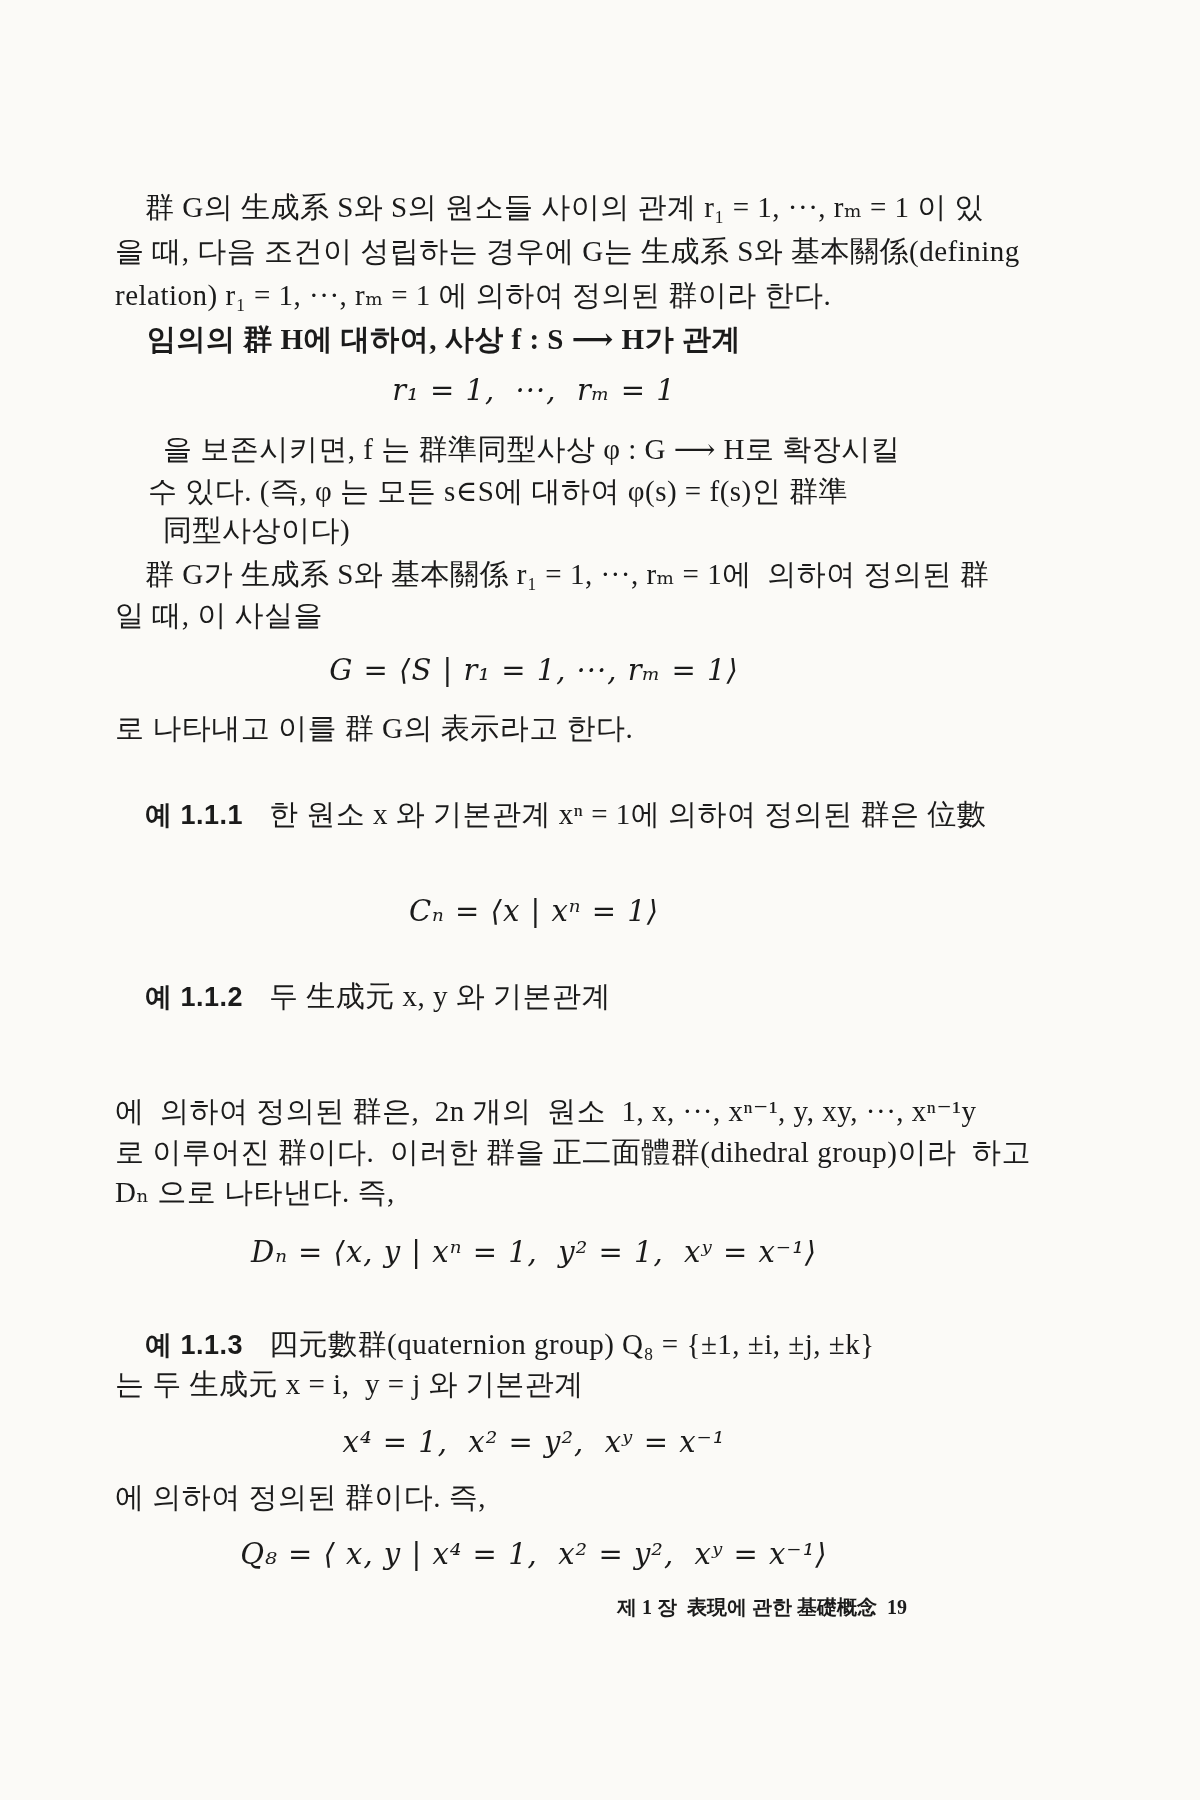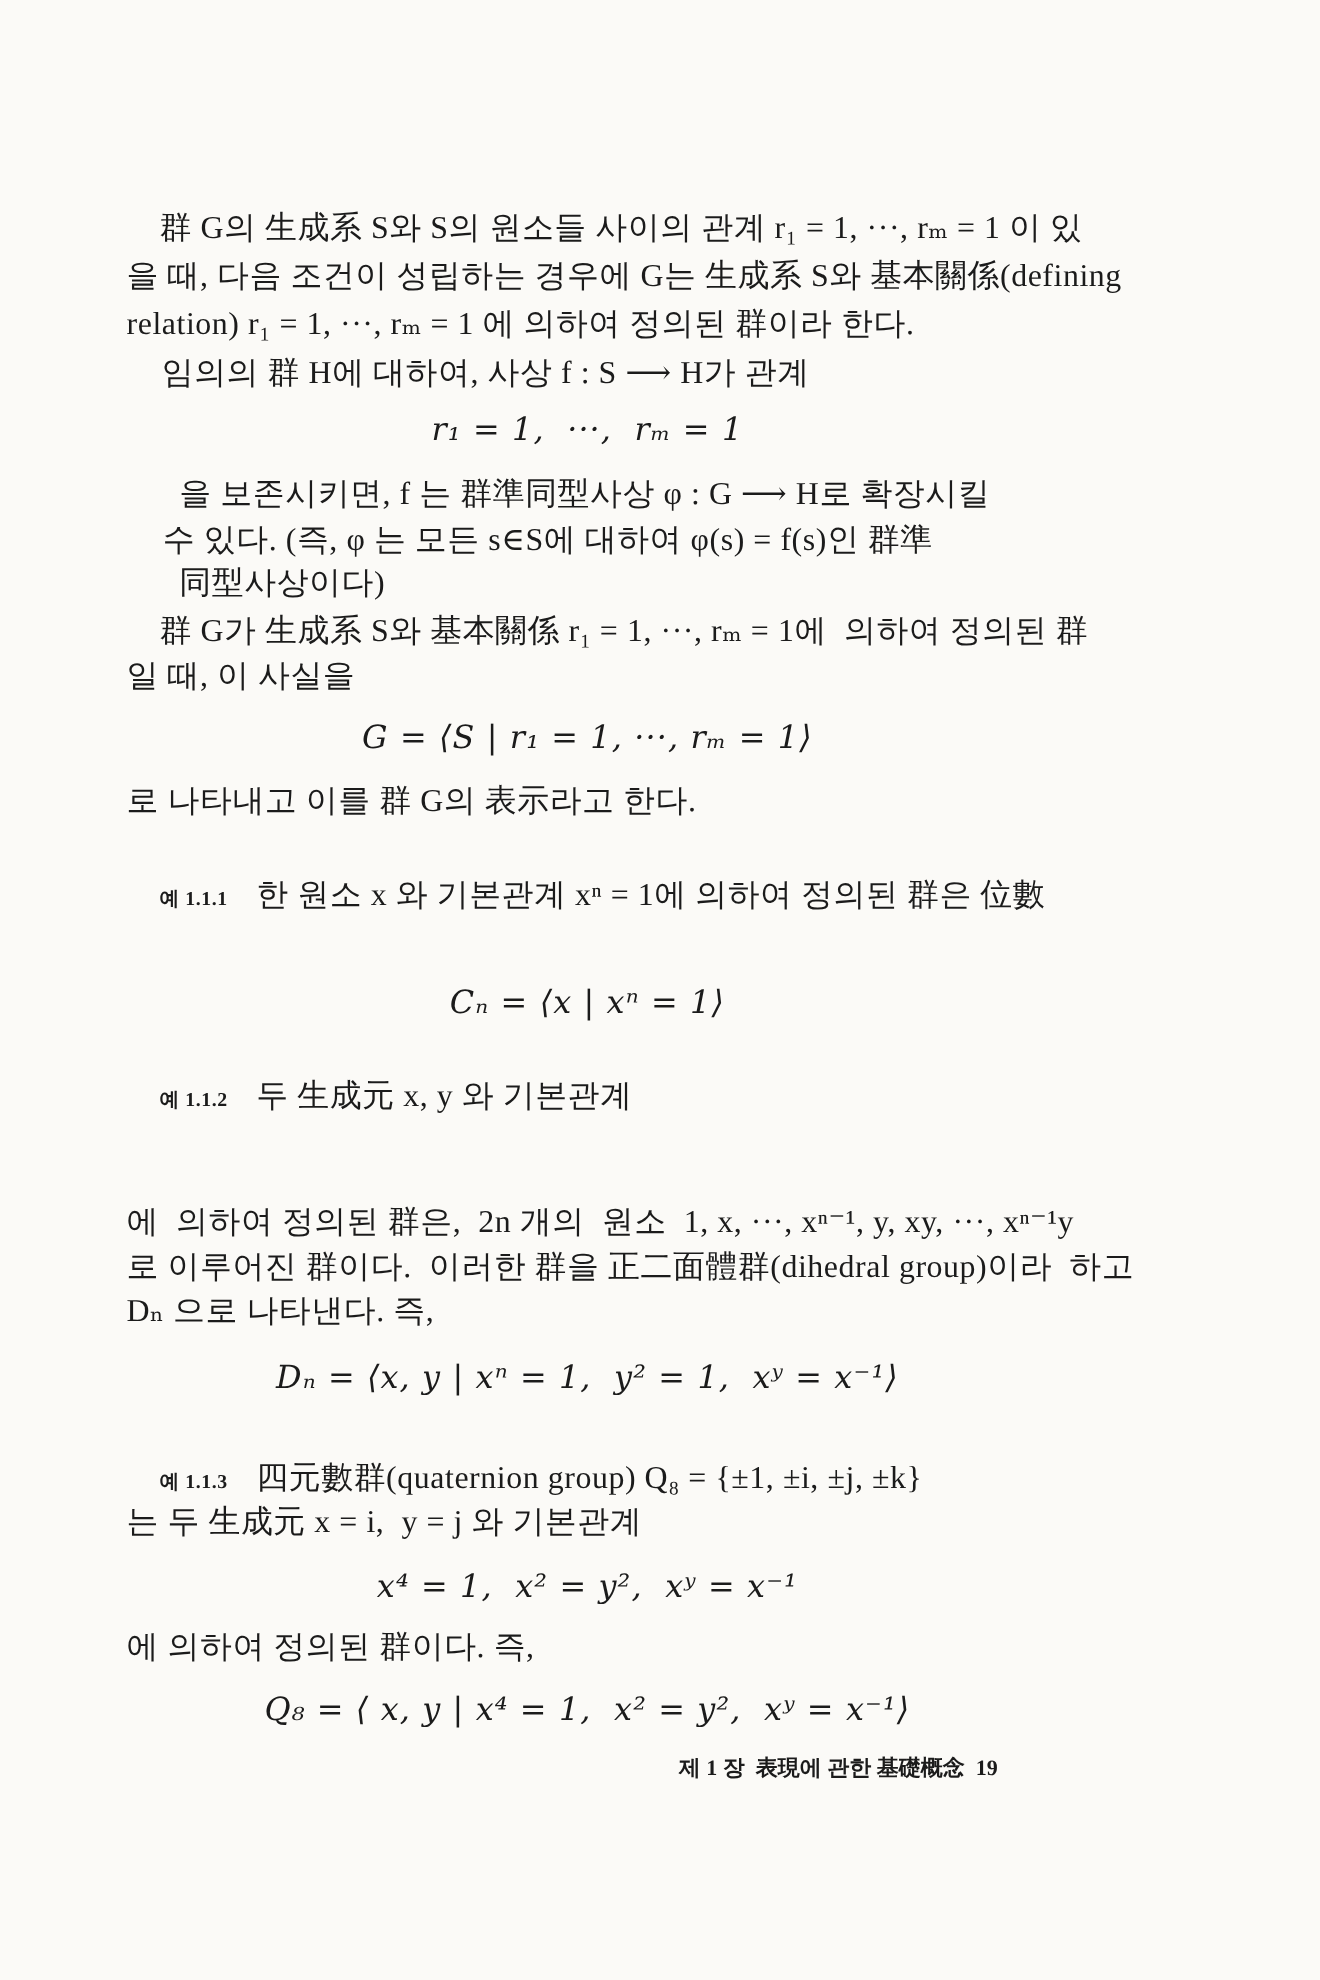--- a/index.html
+++ b/index.html
@@ -30,22 +30,22 @@
     font-family:"DejaVu Serif","DejaVu Sans","Liberation Serif",serif;
     letter-spacing:1px;
   }
   .eq .cond {
     position:absolute;
     right:10px;
     top:0;
   }
   .ex-label {
     font-weight:bold;
-    font-family:Liberation Serif, serif;
-    font-size:18px;
+    font-family:Liberation Sans, sans-serif;
+    font-size:27px;
     margin-right:26px;
   }
   .footer-line {
     position:absolute;
     left:115px;
     width:838px;
     text-align:right;
     padding-right:46px;
     font-size:20px;
     font-weight:bold;
@@ -53,21 +53,21 @@
   }
 </style>
 </head>
 <body>
 
 <div class="page">
 
   <div class="line" style="top:189px; left:145px;">群 G의 生成系 S와 S의 원소들 사이의 관계 r₁ = 1, ···, rₘ = 1 이 있</div>
   <div class="line" style="top:233px; left:115px;">을 때, 다음 조건이 성립하는 경우에 G는 生成系 S와 基本關係(defining</div>
   <div class="line" style="top:277px; left:115px;">relation) r₁ = 1, ···, rₘ = 1 에 의하여 정의된 群이라 한다.</div>
-  <div class="line" style="top:321px; left:147px;">임의의 群 H에 대하여, 사상 f : S ⟶ H가 관계</div>
+  <div class="line" style="top:321px; left:147px;font-weight:bold;">임의의 群 H에 대하여, 사상 f : S ⟶ H가 관계</div>
 
   <div class="line eq" style="top:372px;">r₁ = 1,  ···,  rₘ = 1</div>
 
   <div class="line" style="top:431px; left:163px;">을 보존시키면, f 는 群準同型사상 φ : G ⟶ H로 확장시킬</div>
   <div class="line" style="top:473px; left:148px;">수 있다. (즉, φ 는 모든 s∈S에 대하여 φ(s) = f(s)인 群準</div>
   <div class="line" style="top:512px; left:163px;">同型사상이다)</div>
 
   <div class="line" style="top:556px; left:145px;">群 G가 生成系 S와 基本關係 r₁ = 1, ···, rₘ = 1에  의하여 정의된 群</div>
   <div class="line" style="top:597px; left:115px;">일 때, 이 사실을</div>
 

